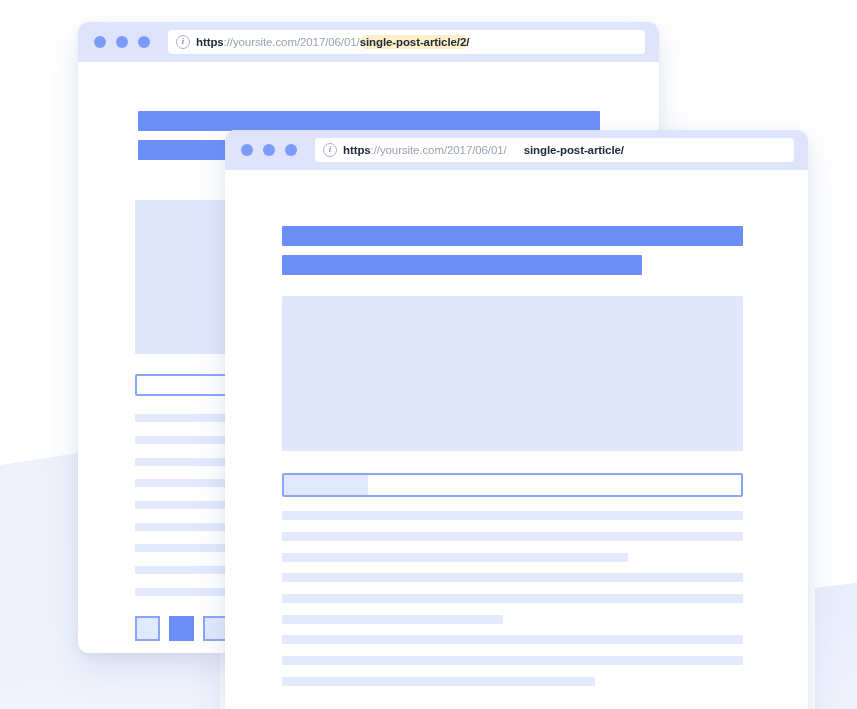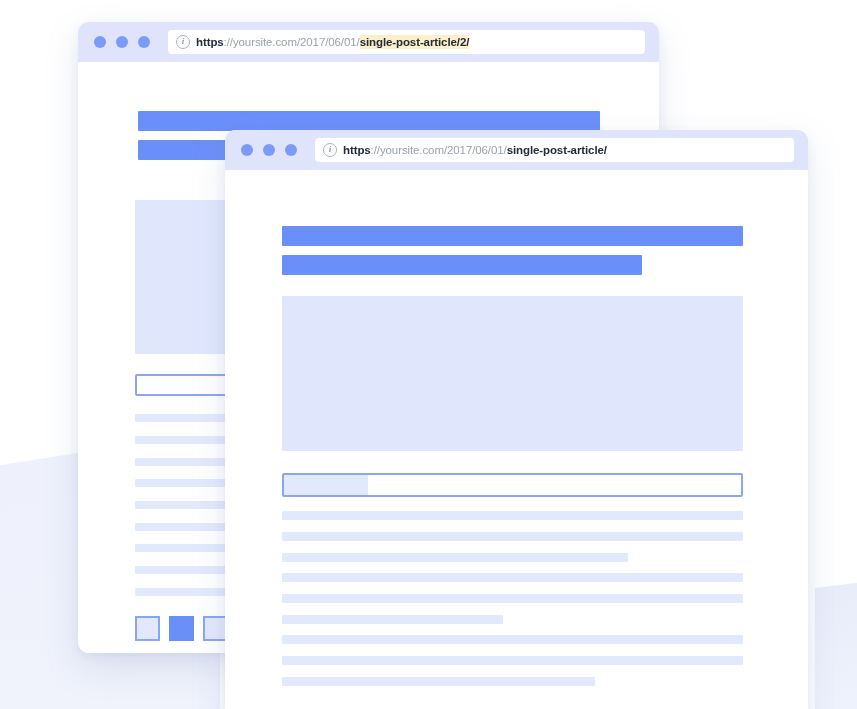--- a/index.html
+++ b/index.html
@@ -45,22 +45,22 @@
     border:1.2px solid #a9b1c4;color:#8d95a9;font-size:9px;line-height:10px;
     text-align:center;margin-right:6px;font-family:"Liberation Serif",serif;
     font-style:italic;font-weight:bold;
   }
   .url{
     font-size:11.5px;white-space:nowrap;letter-spacing:-.1px;
     font-family:"Liberation Sans","DejaVu Sans",sans-serif;
   }
   .url .scheme{color:#222b3c;font-weight:bold;}
   .url .host{color:#9aa1b1;}
-  .url .slug{color:#222b3c;font-weight:bold;}
-  .url .slug.hl{background:#fdf0c8;padding:1px 0;}
+  .url .slug{color:#222b3c;font-weight:bold;padding-left:17px;}
+  .url .slug.hl{background:#fdf0c8;padding:1px 0;border-radius:7px;}
 
   .body-area{position:relative;background:#ffffff;}
 
   
   .title-bar{background:#6b8ff8;border-radius:1px;}
   .img-ph{background:#e0e7fd;border-radius:1px;}
   .line{background:#e3e9fd;border-radius:1px;}
   .boxed{
     border:2px solid #88a5f8;border-radius:2px;background:#ffffff;
     box-sizing:border-box;display:flex;align-items:stretch;

